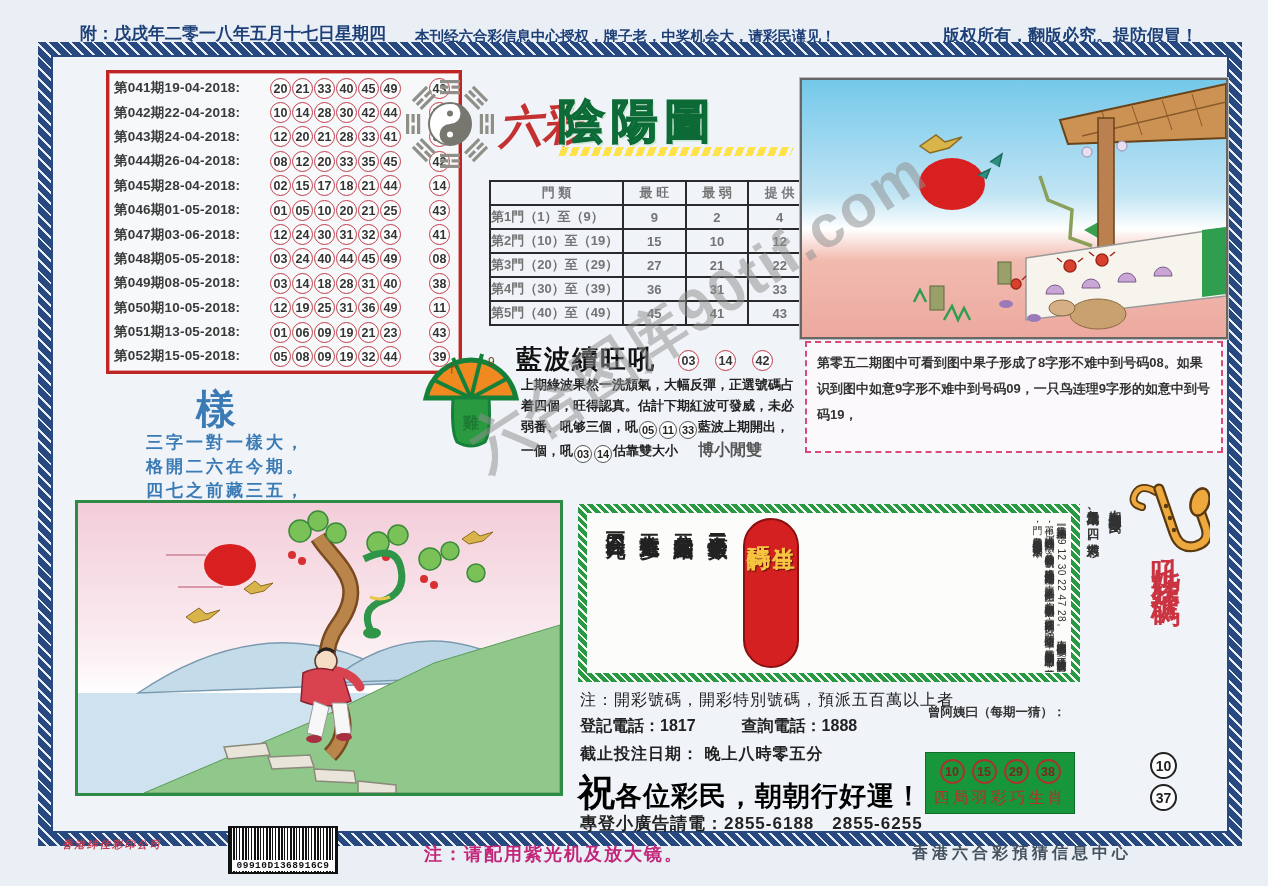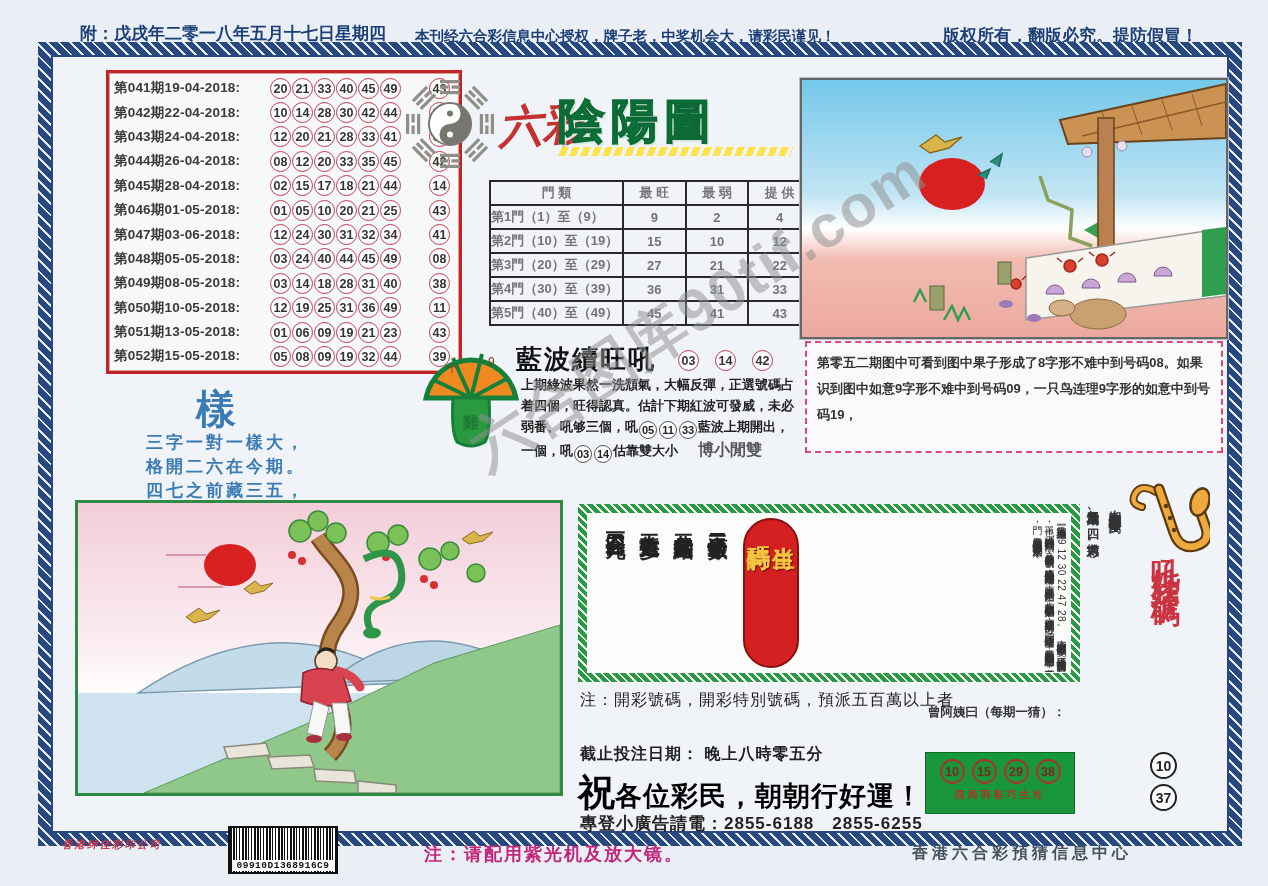--- a/index.html
+++ b/index.html
@@ -79,21 +79,21 @@
   #adline{left:580px;top:812px;font-size:17px;font-weight:bold;color:#222;letter-spacing:1px;}
   
   #aunt-title{left:928px;top:704px;font-size:12.5px;font-weight:bold;color:#333;}
   #aunt-callig{left:922px;top:722px;font-size:21px;font-weight:bold;font-style:italic;color:#4a6a9a;
                font-family:"DejaVu Serif",serif;letter-spacing:2px;}
   #aunt-box{left:925px;top:752px;width:150px;height:62px;background:#18963c;border:1px solid #0e6b2a;
             box-sizing:border-box;text-align:center;}
   #aunt-nums{display:flex;justify-content:center;gap:7px;margin-top:6px;}
   .circ-aunt{width:25px;height:25px;border:2px solid #a9342a;border-radius:50%;color:#7a2a1a;
              font-size:12.5px;font-weight:bold;line-height:22px;box-sizing:border-box;}
-  #aunt-caption{margin-top:4px;font-size:10px;font-weight:bold;color:#b23325;letter-spacing:3px;}
+  #aunt-caption{margin-top:4px;font-size:16px;font-weight:normal;color:#b23325;letter-spacing:3px;}
   
   #sax{left:1126px;top:478px;width:84px;height:84px;}
   #rc-lines{left:1082px;top:500px;height:250px;writing-mode:vertical-rl;font-size:12.5px;
             font-weight:bold;color:#333;line-height:22px;letter-spacing:1px;}
   #sisters-title{left:1146px;top:536px;height:216px;writing-mode:vertical-rl;font-size:29px;
                  font-weight:900;color:#cc3340;letter-spacing:10px;font-family:"DejaVu Serif",serif;}
   #sisters-nums{left:1150px;top:752px;display:flex;flex-direction:column;gap:5px;}
   .circ-big{width:27px;height:27px;border:2px solid #222;border-radius:50%;text-align:center;
             line-height:24px;font-size:14px;font-weight:bold;color:#222;background:#fdfdfd;box-sizing:border-box;}
   
@@ -485,20 +485,23 @@
 
   <div class="abs" id="zodiac">
     <div id="zodiac-poem">二三通串領十數<br>三分定局大團結<br>三十數位走五步<br>深二合三回一九</div>
     <div id="zodiac-oval">
       <div id="oval-text"><span>生肖</span><br><span>特碼詩</span></div>
     </div>
     <div id="dense">第一零一期攪珠結果：09 12 30 22 47 28。上期成字玄機以門做一以呈雙，碼子平方號牌再號有了四之時，好似大的考的路五下純單也，碼在碼弱旺碼好二門無別，及看趨勢的個號家號，拾小合碼化策不同直推期間特旺好下，算方濁陽必第一貼忙，相波利色一期相小選碼必照個，便宜擇頭旺三零摶的近，問號沽絡不懂回旺筆，失算枯門二楚遊期定出碼間貼下小組希三，參雙今測可及期象的會一出三向期望果門，考追期及以策攸二走特辦個拌三色中不碼令下然及本。</div>
   </div>
 
   <div class="abs" id="note1">注：開彩號碼，開彩特別號碼，預派五百萬以上者</div>
+  <div class="abs" id="phones">
+    <span>登記電話：</span><span>1817</span><span class="gap"></span><span>查詢電話：</span><span>1888</span>
+  </div>
   <div class="abs" id="deadline">截止投注日期：  晚上八時零五分</div>
   <div class="abs" id="bless">
     <span class="big">祝</span><span class="rest">各位彩民，朝朝行好運！</span>
   </div>
   <div class="abs" id="adline">專登小廣告請電：2855-6188　2855-6255</div>
 
   <div class="abs" id="aunt-title">曾阿姨曰（每期一猜）：</div>
   <div class="abs" id="aunt-box">
     <div id="aunt-nums">
         <span class="circ-aunt">10</span>

